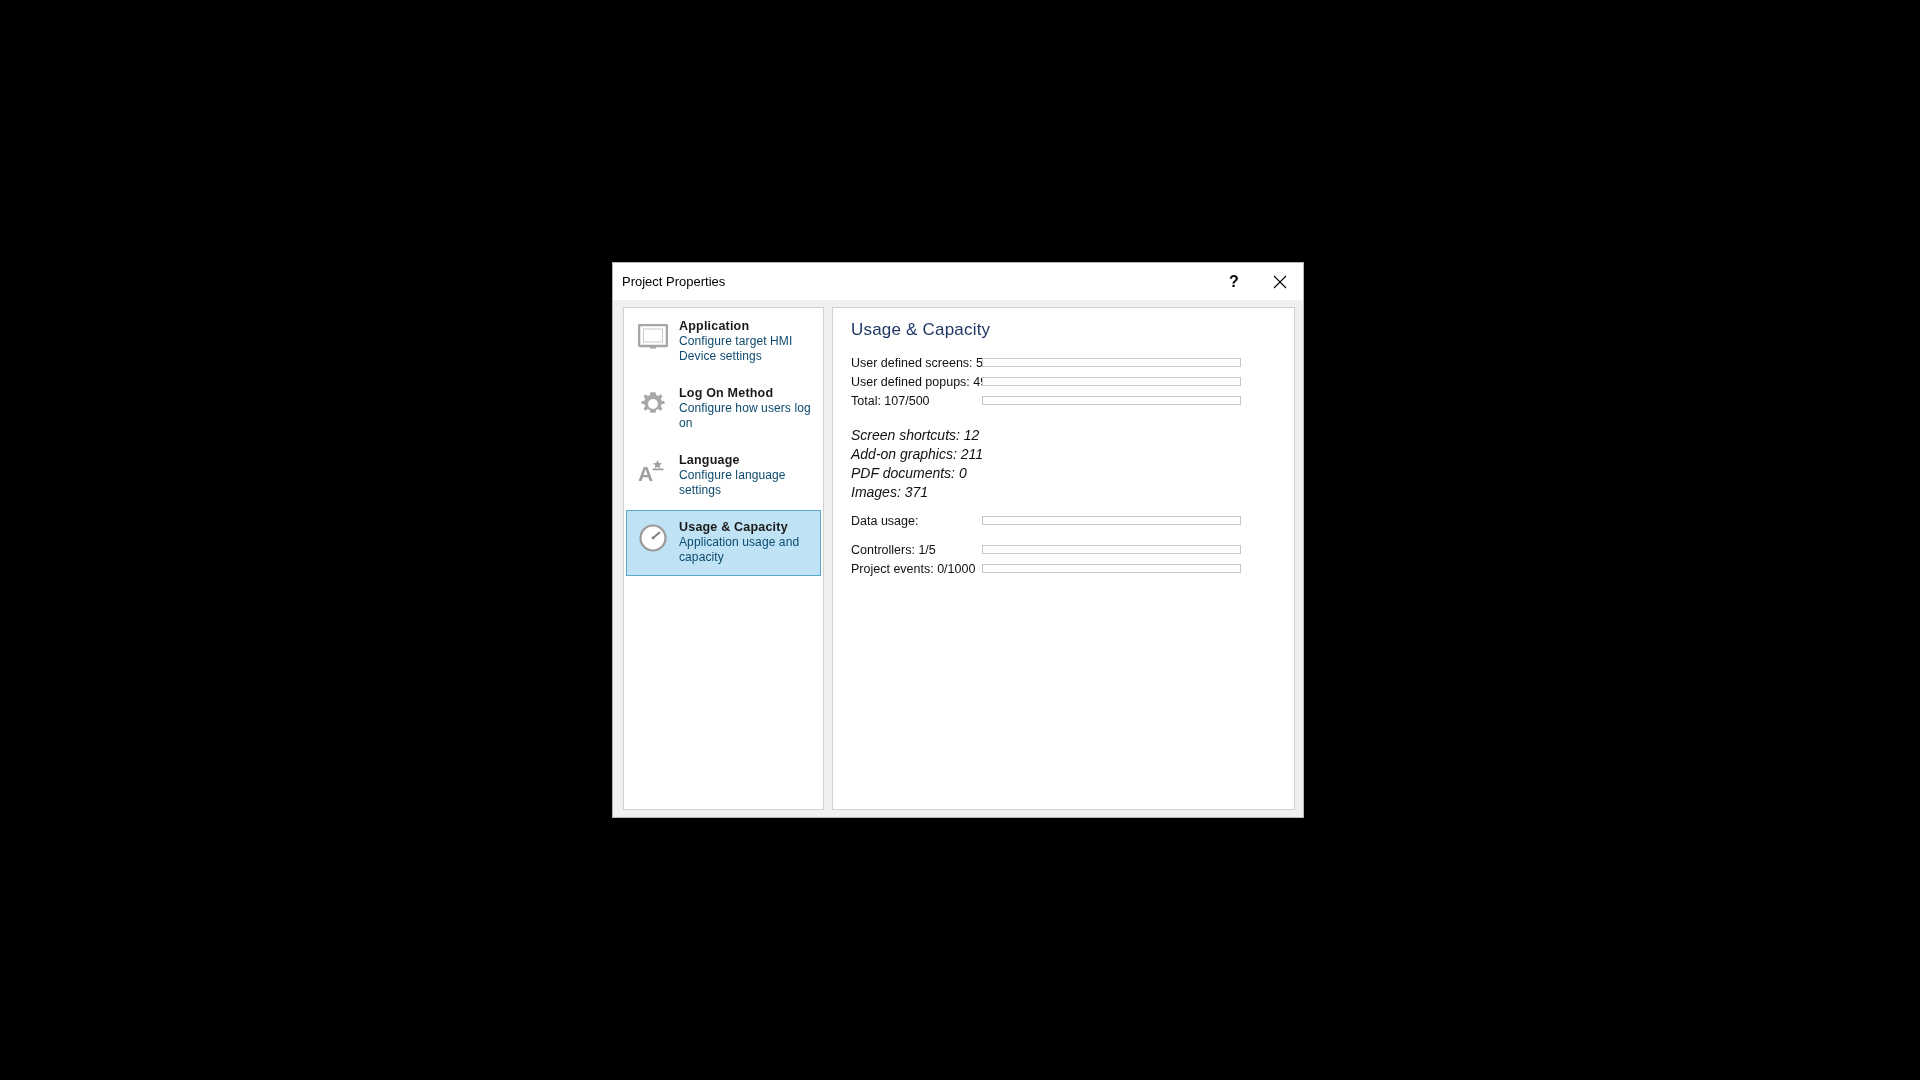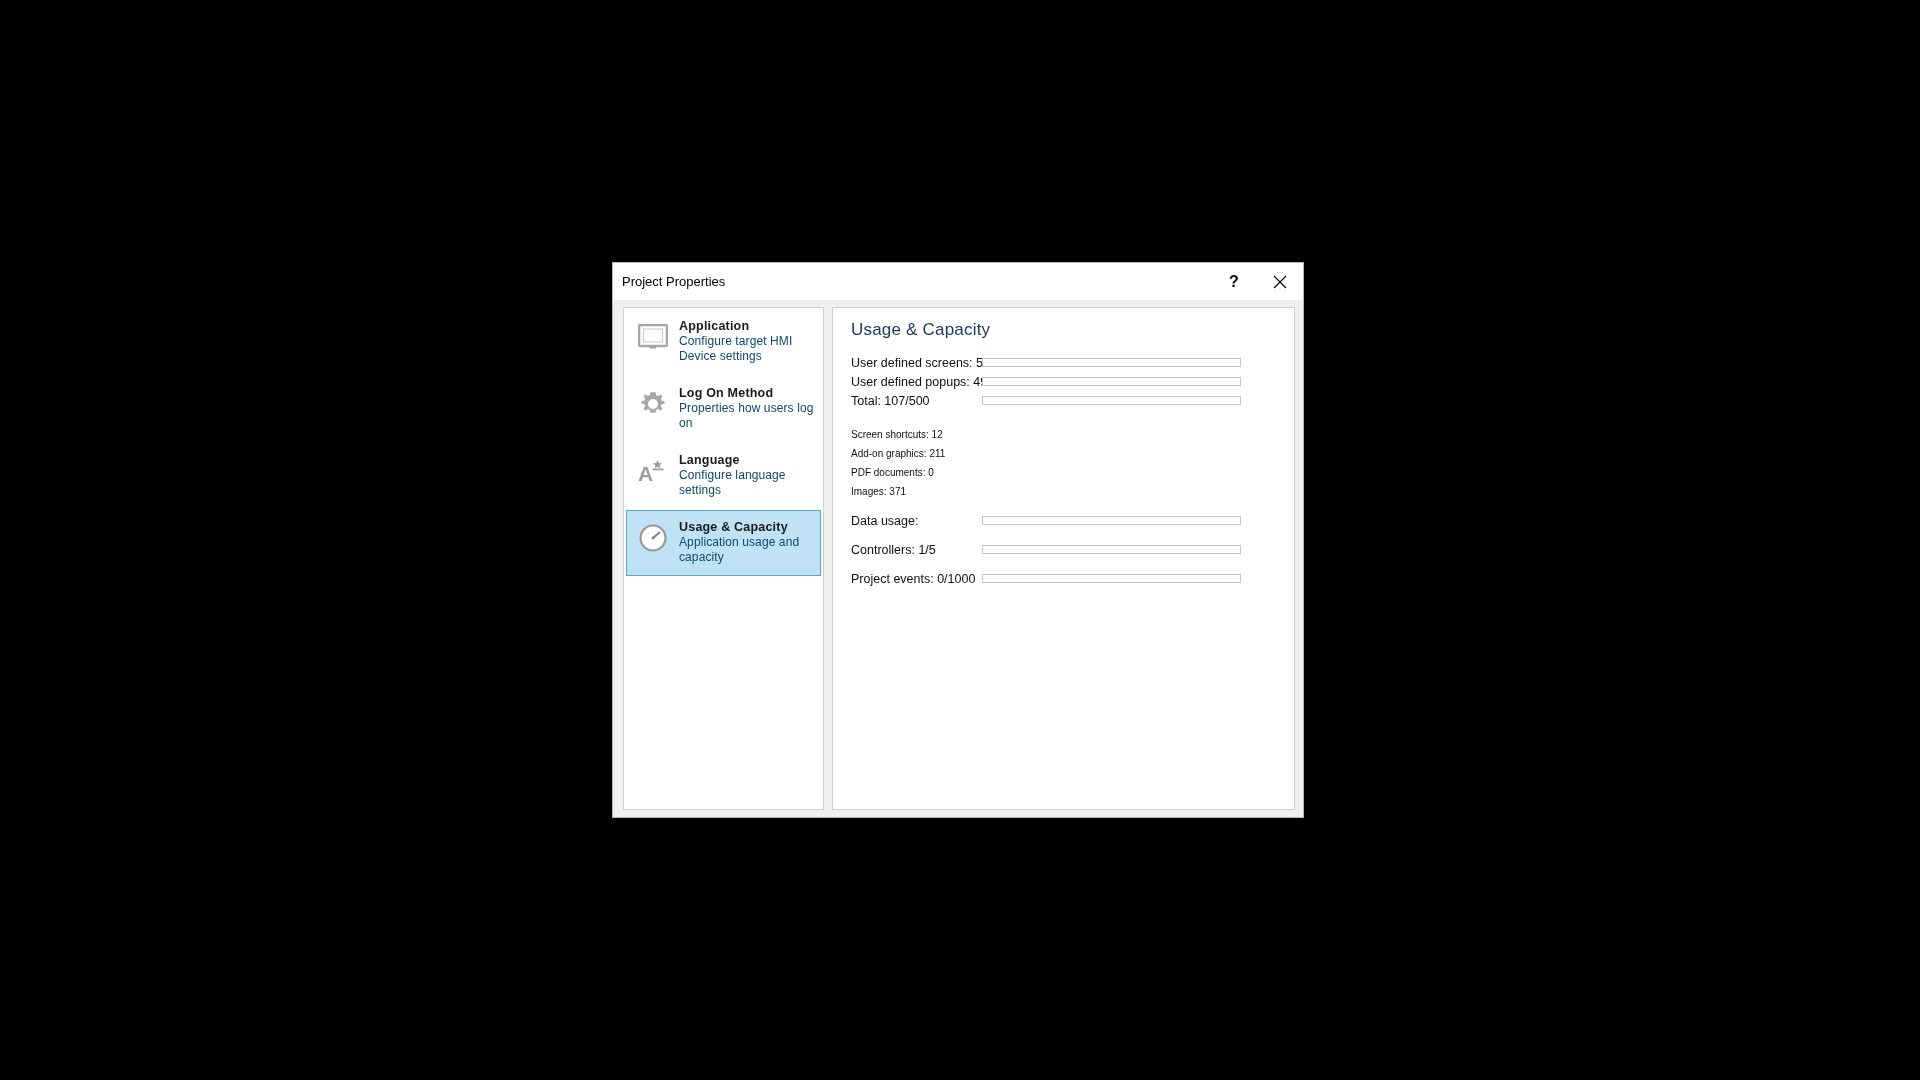--- a/index.html
+++ b/index.html
@@ -170,24 +170,25 @@
     border: 1px solid #c7c7c7;
     box-sizing: border-box;
   }
   .bar-fill {
     height: 100%;
     background: #1f3d8c;
   }
   .text-row {
     position: absolute;
     left: 18px;
-    font-size: 10px;
+    font-size: 14px;
     color: #111111;
     line-height: 16px;
     white-space: nowrap;
+    font-style: italic;
   }
 </style>
 </head>
 <body>
 
 <div id="dialog">
 
   <div id="titlebar">
     <div id="title-text">Project Properties</div>
 
@@ -226,21 +227,21 @@
 
       <div class="nav-item">
         <span class="nav-icon">
           <svg width="28" height="28" viewBox="0 0 28 28">
             <path fill="#a8a8a8" d="M14 2.2 l2.6 0 0.55 3.0 a8.6 8.6 0 0 1 2.0 0.83 l2.5 -1.75 1.85 1.85 -1.75 2.5 a8.6 8.6 0 0 1 0.83 2.0 l3.0 0.55 0 2.6 -3.0 0.55 a8.6 8.6 0 0 1 -0.83 2.0 l1.75 2.5 -1.85 1.85 -2.5 -1.75 a8.6 8.6 0 0 1 -2.0 0.83 l-0.55 3.0 -2.6 0 -2.6 0 -0.55 -3.0 a8.6 8.6 0 0 1 -2.0 -0.83 l-2.5 1.75 -1.85 -1.85 1.75 -2.5 a8.6 8.6 0 0 1 -0.83 -2.0 l-3.0 -0.55 0 -2.6 3.0 -0.55 a8.6 8.6 0 0 1 0.83 -2.0 l-1.75 -2.5 1.85 -1.85 2.5 1.75 a8.6 8.6 0 0 1 2.0 -0.83 l0.55 -3.0 z"></path>
             <circle cx="14" cy="14" r="5" fill="#ffffff"></circle>
           </svg>
         </span>
         <span class="nav-text">
           <div class="nav-title">Log On Method</div>
-          <div class="nav-desc">Properties how users log on</div>
+          <div class="nav-desc">Configure how users log on</div>
         </span>
       </div>
 
       <div class="nav-item">
         <span class="nav-icon">
           <svg width="30" height="26" viewBox="0 0 30 26">
             <text x="0" y="23" font-family="Liberation Sans, sans-serif" font-size="21" font-weight="bold" fill="#9e9e9e">A</text>
             <path fill="#9e9e9e" d="M19.5 2 l1.3 3.0 3.2 0.2 -2.4 2.1 0.8 3.1 -2.9 -1.7 -2.9 1.7 0.8 -3.1 -2.4 -2.1 3.2 -0.2 z"></path>
             <rect x="14.5" y="10.5" width="11" height="1.8" fill="#9e9e9e"></rect>
           </svg>
@@ -304,21 +305,21 @@
         </span>
       </div>
 
       <div class="metric-row" style="top:234px">
         <span class="metric-label">Controllers: 1/5</span>
         <span class="bar-track">
           <span class="bar-fill" style="width: 25%;"></span>
         </span>
       </div>
 
-      <div class="metric-row" style="top:263px">
+      <div class="metric-row" style="top:253px">
         <span class="metric-label">Project events: 0/1000</span>
         <span class="bar-track">
           <span class="bar-fill" style="width: 0%;"></span>
         </span>
       </div>
 
     </div>
 
   </div>
 </div>

